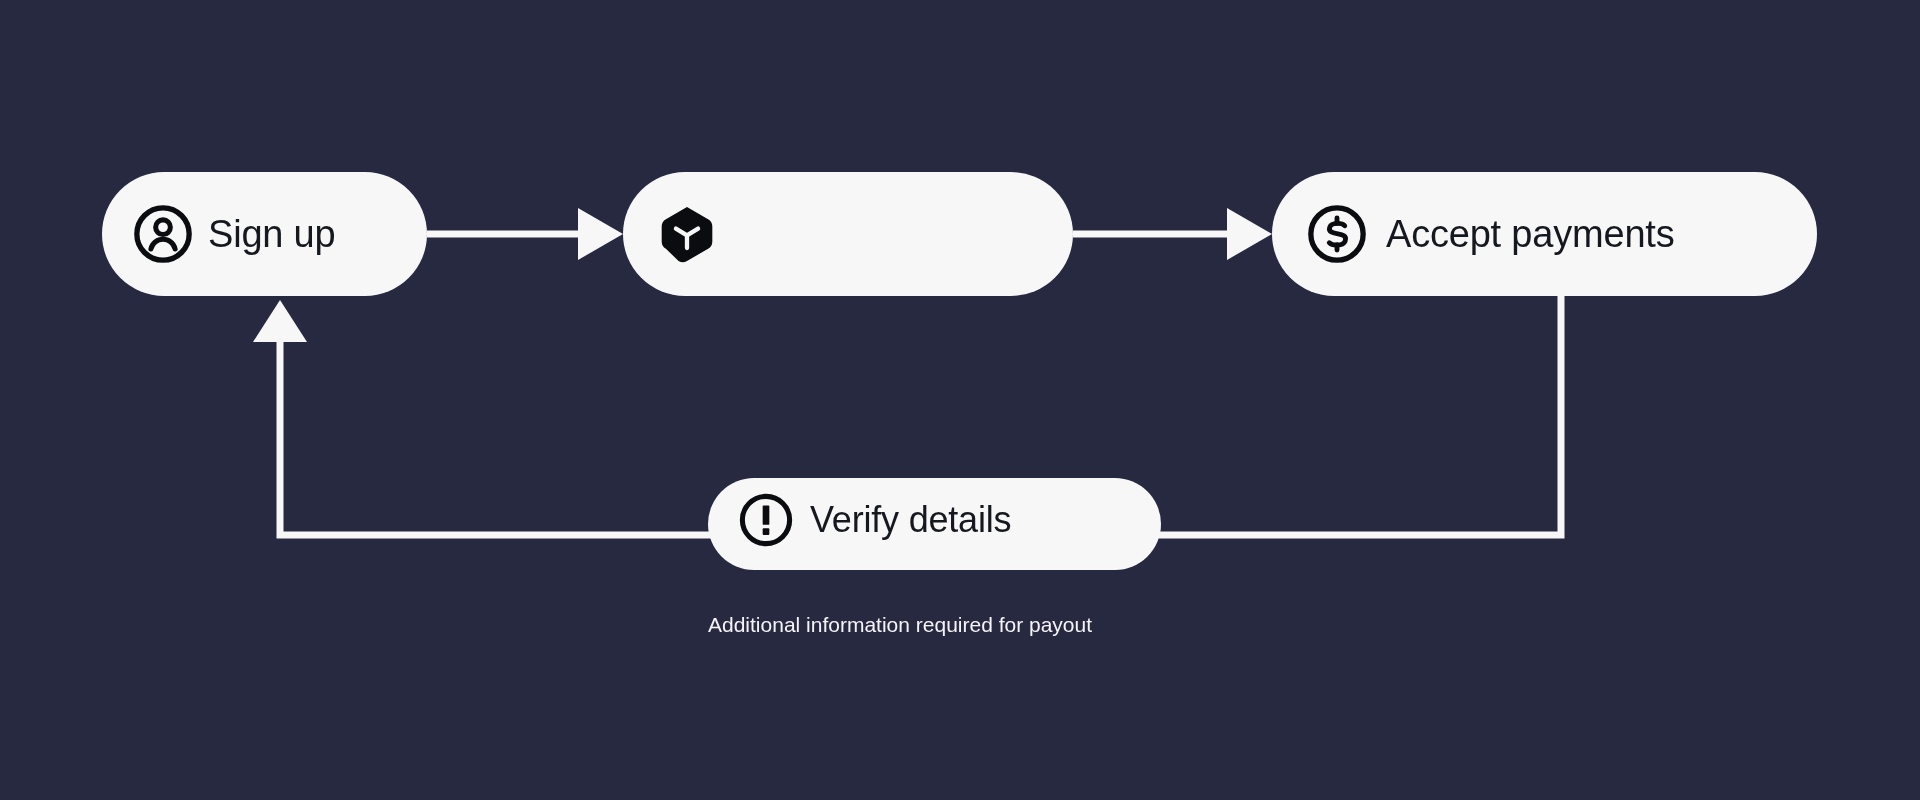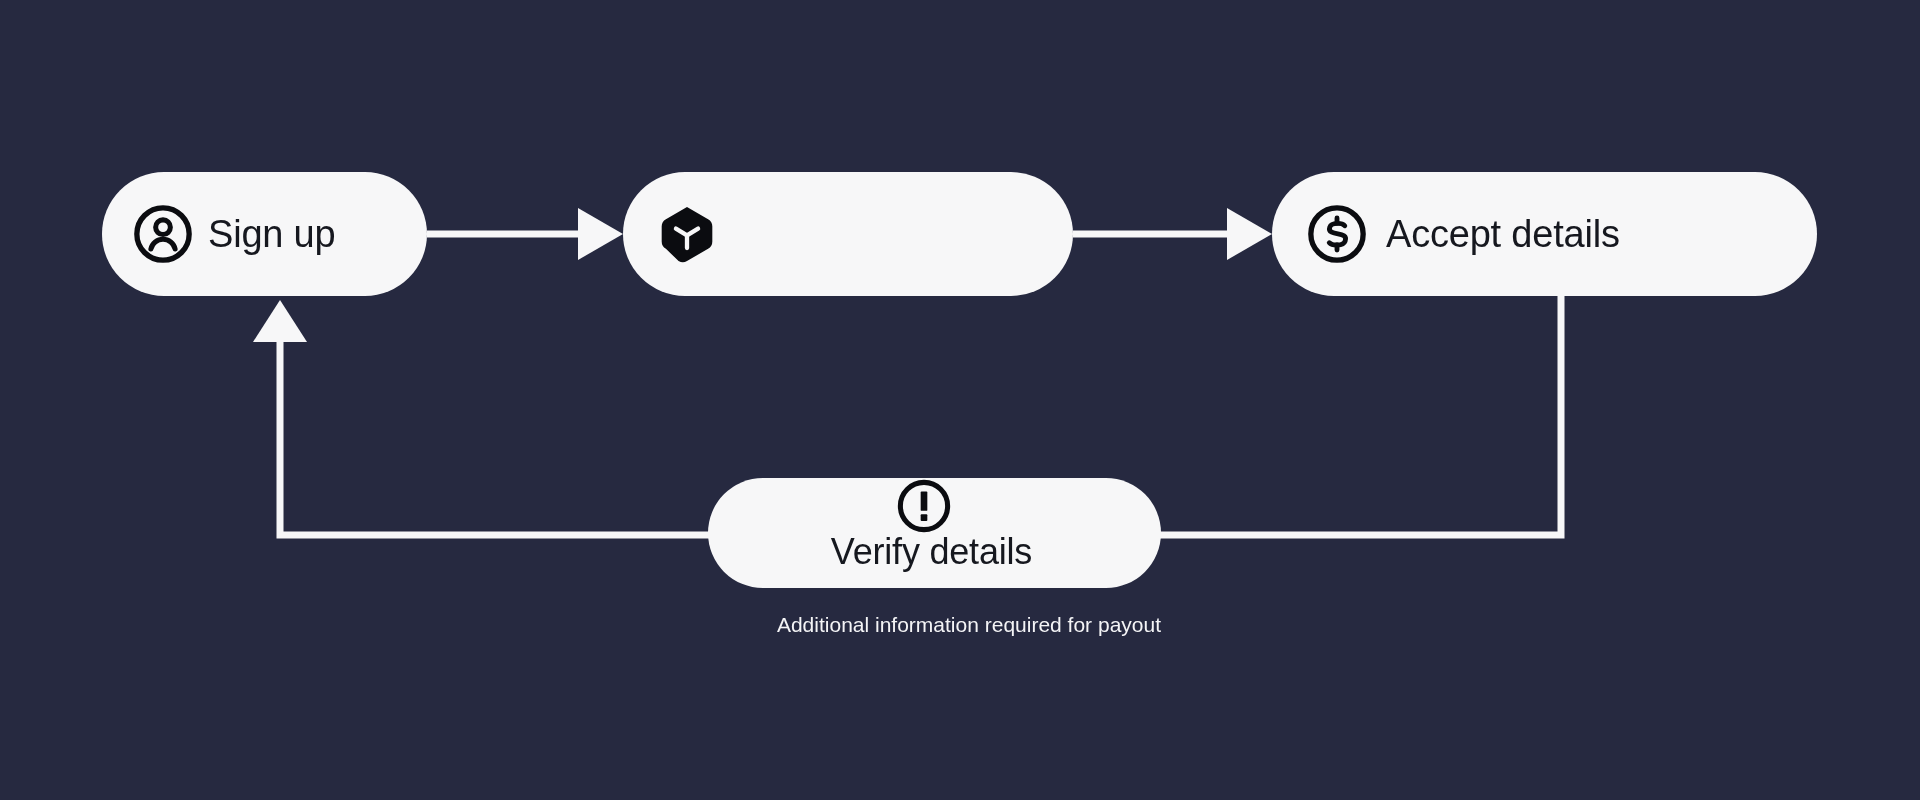--- a/index.html
+++ b/index.html
@@ -62,33 +62,32 @@
   }
   #node-list .node-icon { width: 60px; height: 60px; margin-right: 16px; }
   #node-accept {
     left: 1272px; top: 172px;
     width: 545px; height: 124px;
     padding: 0 36px 0 34px;
   }
   #node-accept .node-icon { width: 62px; height: 62px; margin-right: 18px; }
   #node-verify {
     left: 708px; top: 478px;
-    width: 453px; height: 110px;
+    width: 453px; height: 92px;
     padding: 0 36px 8px 30px;
-    flex-direction: column;
   }
   #node-verify .node-icon { width: 56px; height: 56px; margin-right: 16px; }
   #node-verify .node-label { font-size: 36px; }
 
   #caption {
     position: absolute;
     left: 708px;
     top: 612px;
     width: 453px;
-    text-align: right;
+    text-align: left;
     color: #f4f4f6;
     font-size: 21px;
     line-height: 1.2;
     white-space: nowrap;
     z-index: 3;
   }
 </style>
 </head>
 <body>
 
@@ -143,21 +142,21 @@
   <div class="node" id="node-accept">
     <span class="node-icon">
       <svg viewBox="0 0 64 64" width="62" height="62" xmlns="http://www.w3.org/2000/svg">
         <circle cx="32" cy="32" r="27" fill="none" stroke="#0b0c10" stroke-width="5.5"></circle>
         <path d="M 40 23.5 C 37.5 20.5 26.5 19.5 24.5 25 C 22.6 30.2 29 31.2 33 31.8
                  C 37.5 32.5 42.5 33.8 40.4 39.3 C 38.3 44.8 27 44.3 24 41" fill="none" stroke="#0b0c10" stroke-width="5" stroke-linecap="round" stroke-linejoin="round"></path>
         <path d="M 32 15.5 L 32 21" fill="none" stroke="#0b0c10" stroke-width="5" stroke-linecap="round"></path>
         <path d="M 32 43 L 32 48.5" fill="none" stroke="#0b0c10" stroke-width="5" stroke-linecap="round"></path>
       </svg>
     </span>
-    <span class="node-label">Accept details</span>
+    <span class="node-label">Accept payments</span>
   </div>
 
   <div class="node" id="node-verify">
     <span class="node-icon">
       <svg viewBox="0 0 64 64" width="56" height="56" xmlns="http://www.w3.org/2000/svg">
         <circle cx="32" cy="32" r="27" fill="none" stroke="#0b0c10" stroke-width="5.8"></circle>
         <rect x="28.2" y="15.5" width="7.6" height="22" rx="1" fill="#0b0c10"></rect>
         <rect x="28.2" y="41.5" width="7.6" height="7.6" rx="1" fill="#0b0c10"></rect>
       </svg>
     </span>

